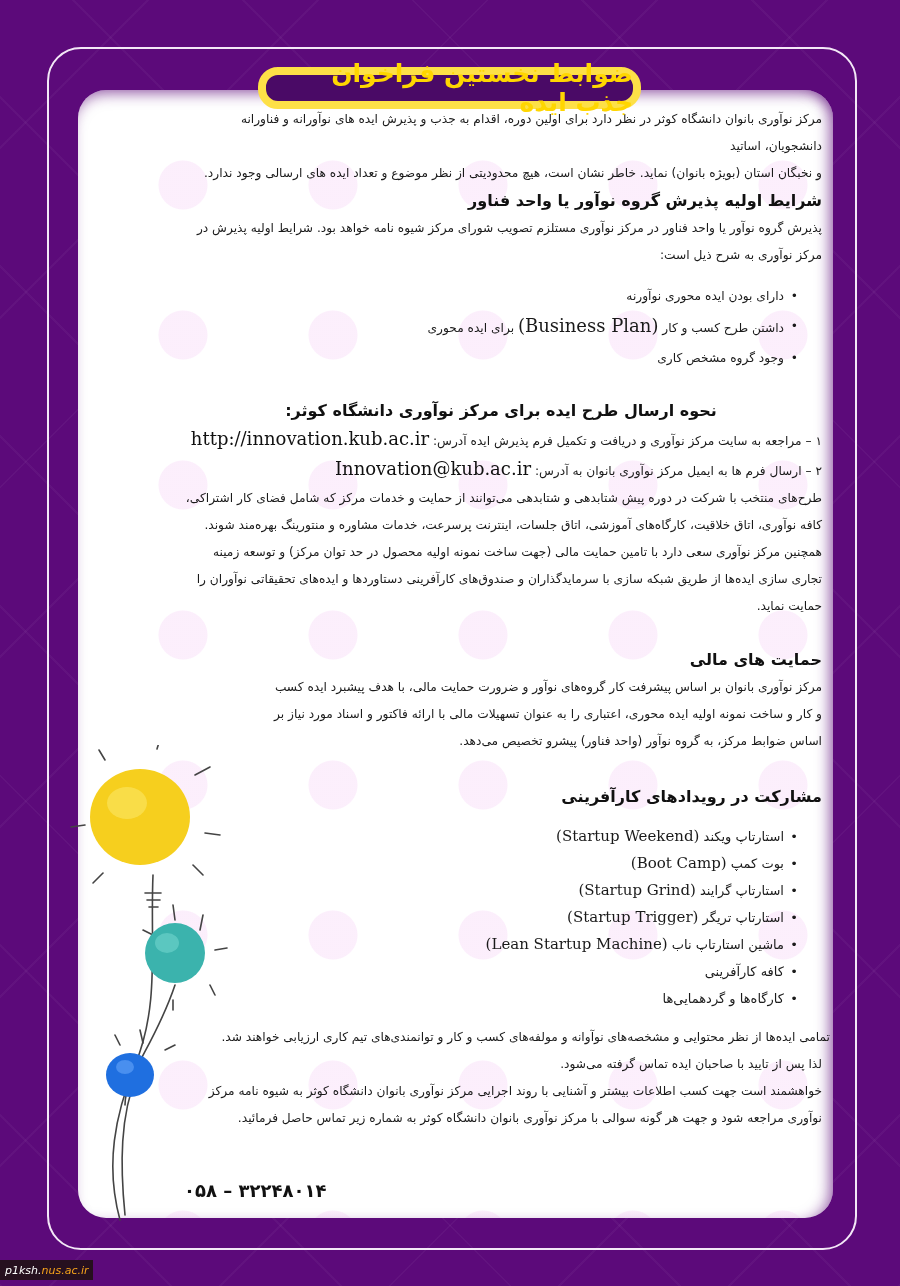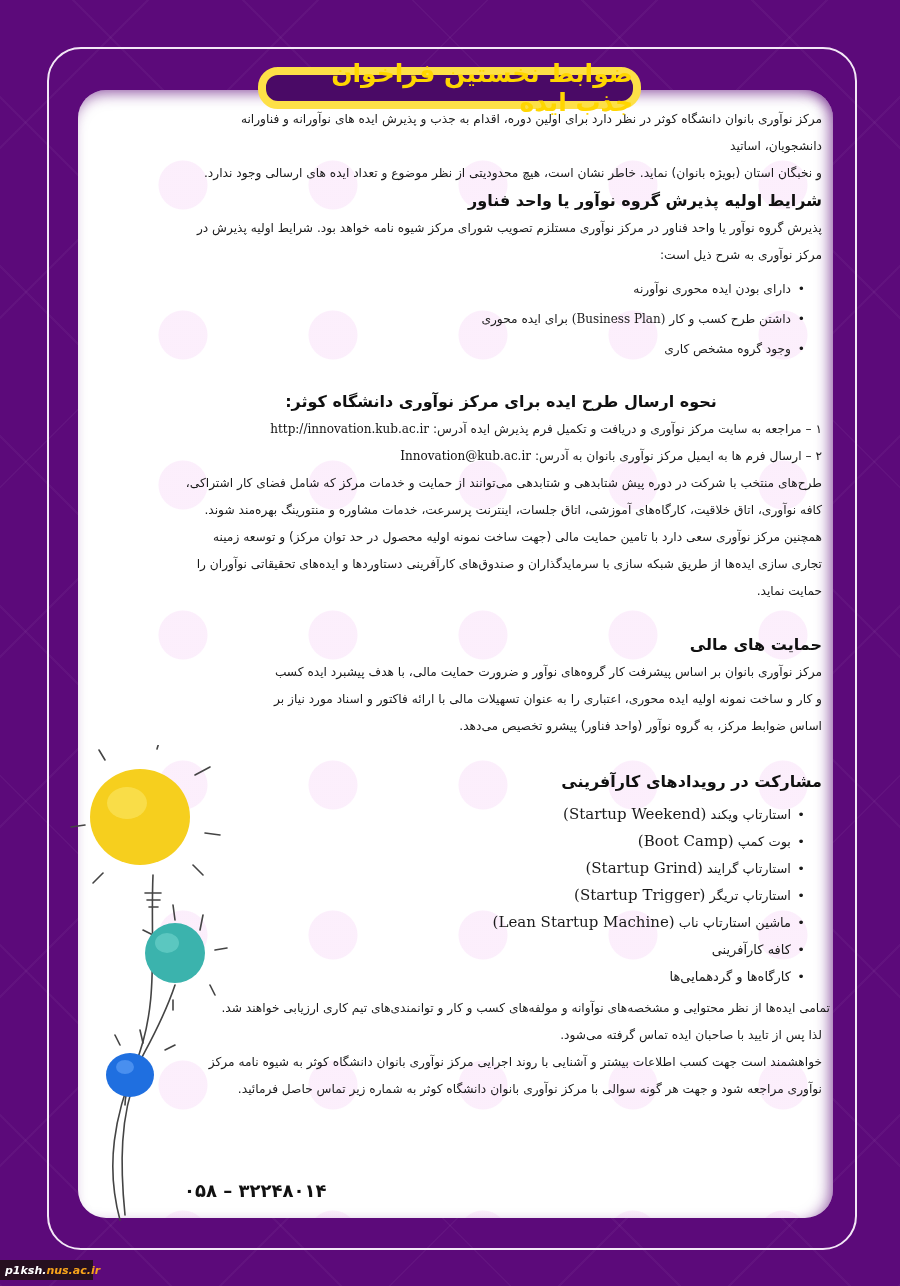--- a/index.html
+++ b/index.html
@@ -43,38 +43,38 @@
   }
   .content {
     position: absolute; left: 180px; top: 106px; width: 642px;
     direction: rtl; text-align: right; color: #1a1a1a;
     font-family: "DejaVu Sans", sans-serif; font-size: 12.2px; line-height: 27px;
   }
   .content p { margin: 0; }
   .h {
     font-weight: bold; font-size: 16px; line-height: 28px; margin: 0; color: #111;
   }
-  ul { margin: 5px; padding: 0 12px 0 0; list-style: none; }
+  ul { margin: 12px; padding: 0 12px 0 0; list-style: none; }
   ul li { position: relative; padding-right: 14px; line-height: 30px; }
   ul li::before { content: "•"; position: absolute; right: 0; top: 0; }
-  .ltr { direction: ltr; unicode-bidi: embed; font-family: "DejaVu Serif", serif; font-size: 12px; }
+  .ltr { direction: ltr; unicode-bidi: embed; font-family: "DejaVu Serif", serif; font-size: 18px; }
   .sec2 { margin-top: 24px; text-align: center; }
   .sec3 { margin-top: 26px; }
   .sec4 { margin-top: 28px; }
   .events li { font-size: 13px; line-height: 27px; }
   .events .ltr { font-size: 15px; }
   .phone {
     font-weight: bold; font-size: 18px; direction: ltr; text-align: left;
     position: absolute; left: 184px; top: 1180px; color: #111; letter-spacing: 1px;
   }
   .bulbs { position: absolute; left: 65px; top: 745px; width: 180px; height: 480px; }
   .footer-badge {
     position: absolute; left: 0; top: 1260px; width: 88px; height: 20px;
     background: #26101f; display: flex; align-items: center; padding-left: 5px;
-    font-style: italic; font-weight: bold; font-size: 11px;
+    font-style: italic; font-weight: normal; font-size: 11px;
   }
   .footer-badge .a { color: #ffffff; }
   .footer-badge .b { color: #f6a31b; }
 </style>
 </head>
 <body>
 
 <div class="bg-pattern"></div>
 <div class="outer-frame"></div>
 

